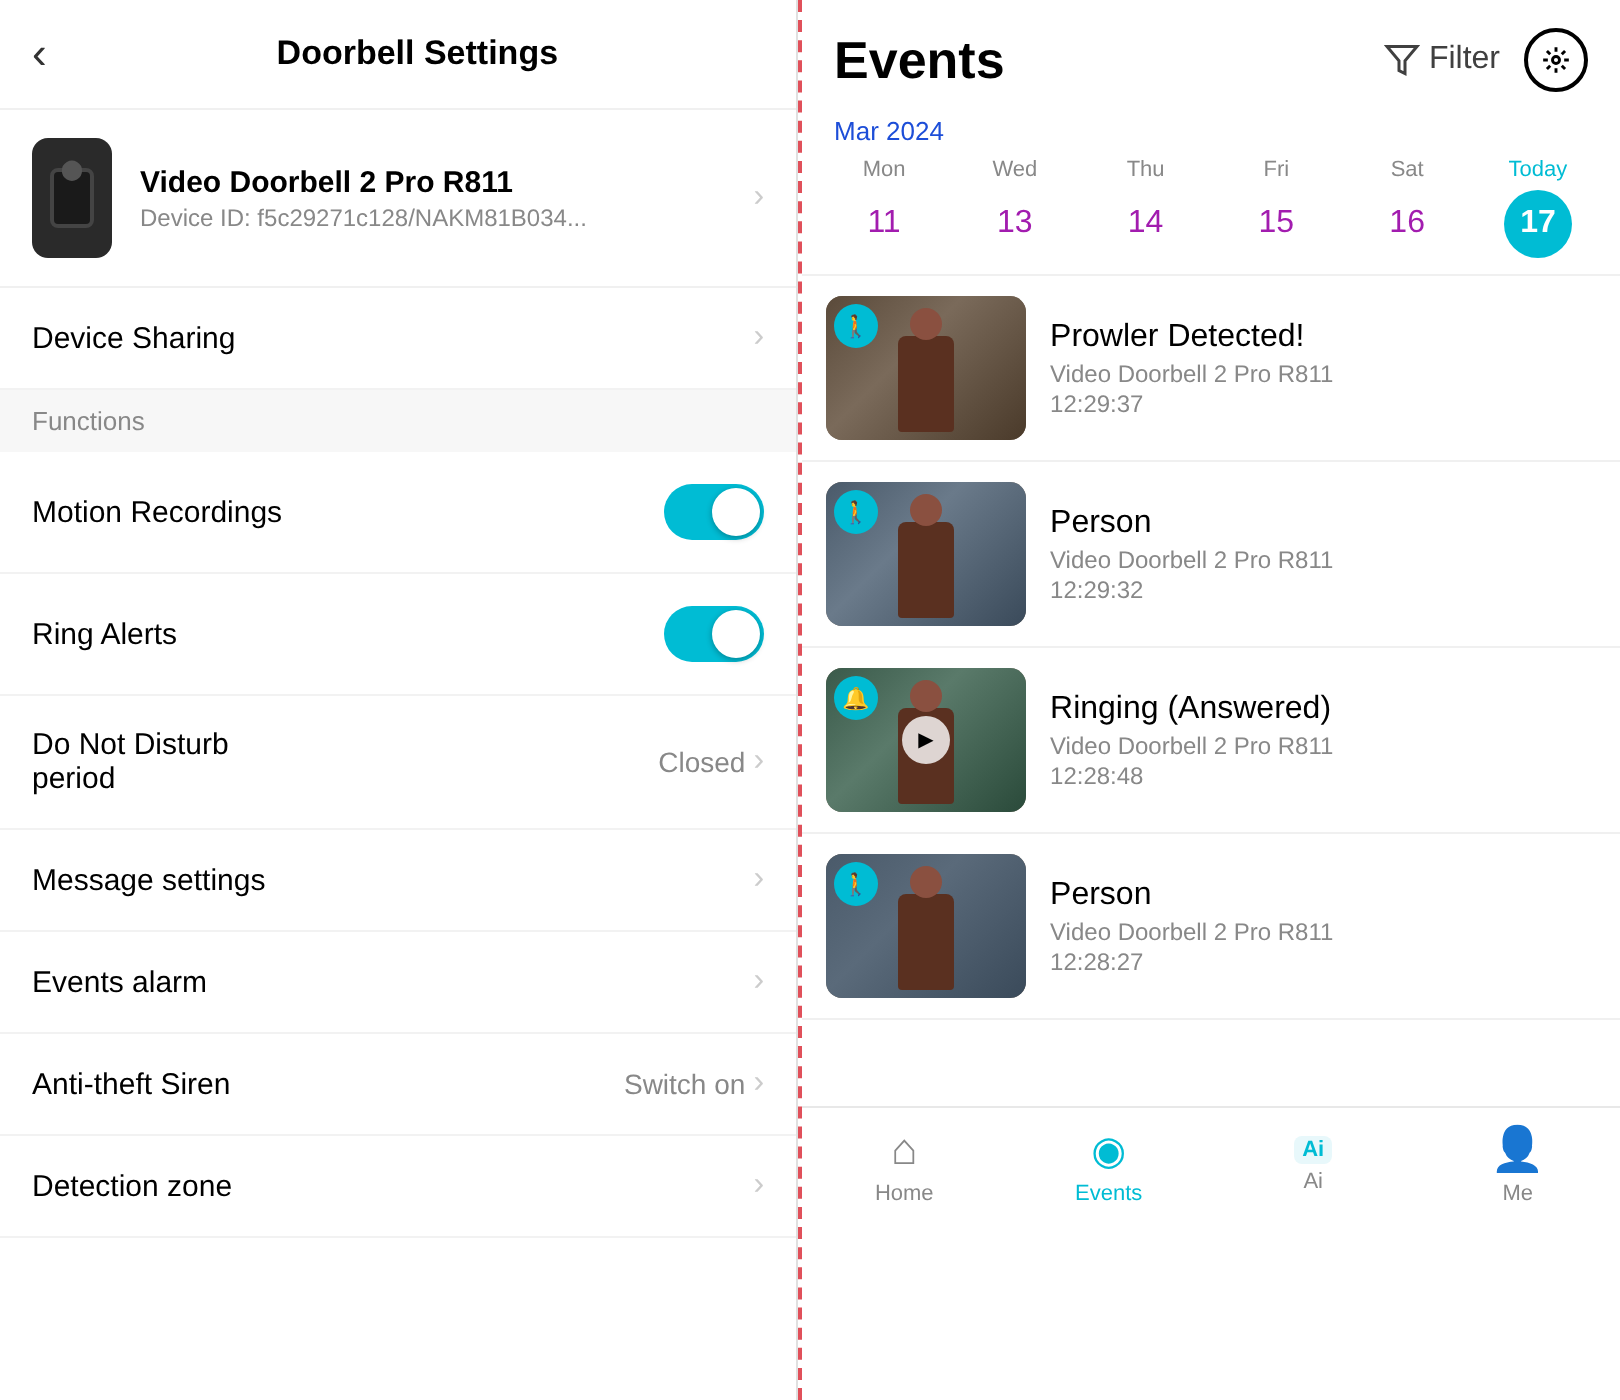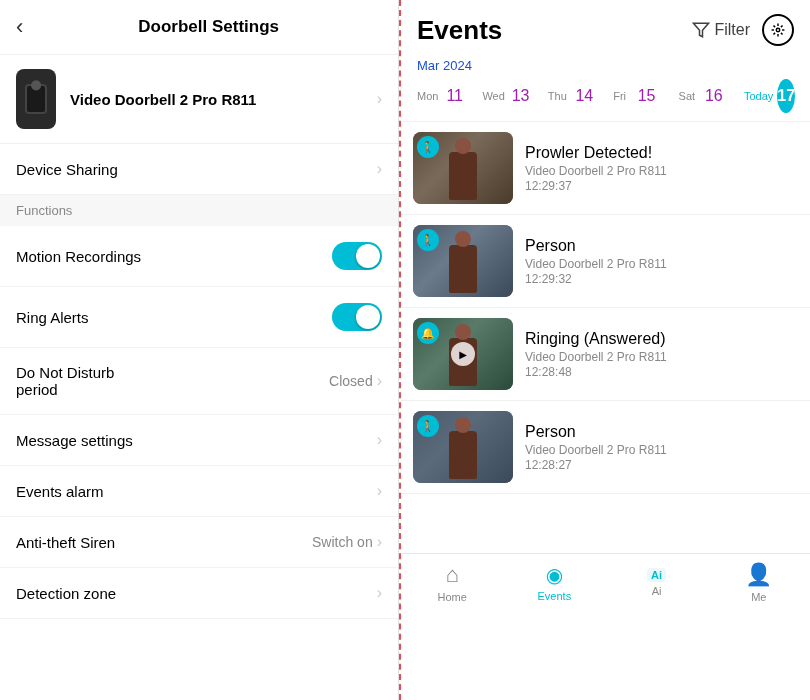--- a/index.html
+++ b/index.html
@@ -196,21 +196,21 @@
     }
 
     .calendar-row {
       display: flex;
       justify-content: space-between;
       align-items: center;
     }
 
     .cal-day {
       display: flex;
-      flex-direction: row;
+      flex-direction: column;
       align-items: center;
       gap: 4px;
       cursor: pointer;
       width: 50px;
     }
 
     .cal-day-name {
       font-size: 11px;
       color: #888;
     }
@@ -400,20 +400,21 @@
 
   <div class="header">
     <span class="back-btn">‹</span>
     <span class="header-title">Doorbell Settings</span>
   </div>
 
   <div class="device-row">
     <div class="device-img"></div>
     <div class="device-info">
       <div class="device-name">Video Doorbell 2 Pro R811</div>
+      <div class="device-id">Device ID: f5c29271c128/NAKM81B034...</div>
     </div>
     <span class="chevron">›</span>
   </div>
 
   <div class="setting-row">
     <span class="setting-label">Device Sharing</span>
     <span class="chevron">›</span>
   </div>
 
   <div class="section-header">

